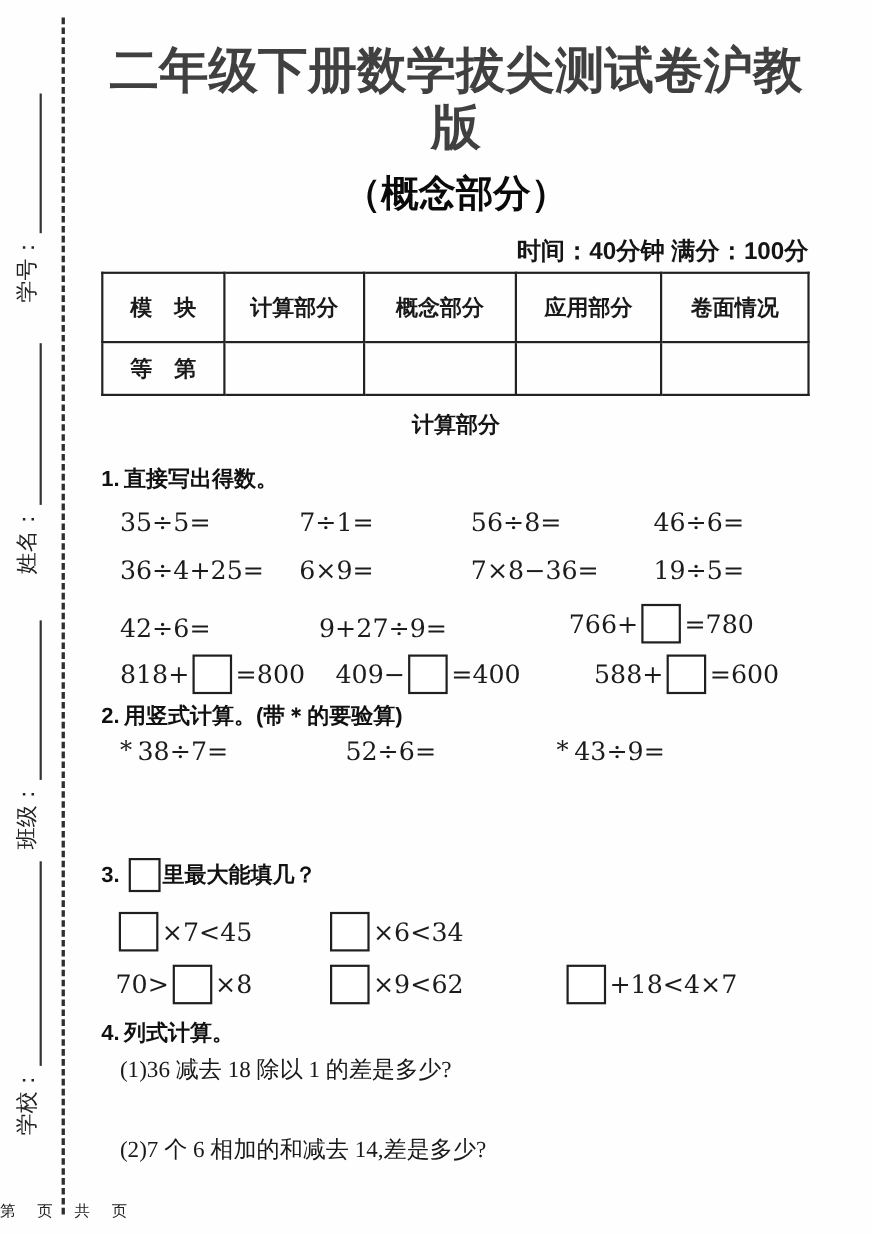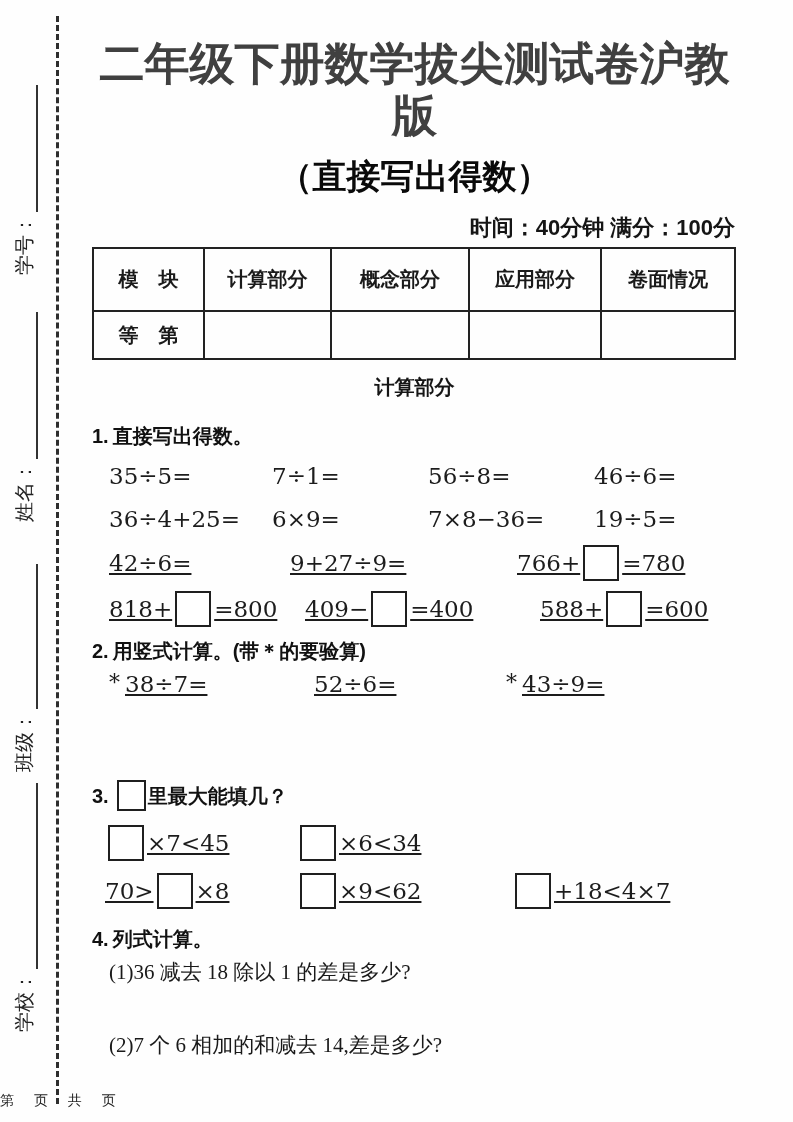--- a/index.html
+++ b/index.html
@@ -69,21 +69,21 @@
 
   .eq { font-family:"DejaVu Serif", serif; font-size:23px; color:#1c1c1c; }
 
   .eq-grid {
     display:grid; grid-template-columns:163px 156px 166px 1fr;
     padding-left:17px; line-height:28px;
   }
   .g1 { margin-top:14px; }
   .g2 { margin-top:15px; }
 
-  .eq-flex { display:flex; align-items:center; padding-left:17px;text-decoration:underline; }
+  .eq-flex { display:flex; align-items:flex-end; padding-left:17px; }
   .g3 { margin-top:8px;  height:44px; }
   .g4 { margin-top:2px;  height:44px; }
   .g3 .cell:nth-child(1){ width:181px; } .g3 .cell:nth-child(2){ width:227px; }
   .g4 .cell:nth-child(1){ width:196px; } .g4 .cell:nth-child(2){ width:235px; }
 
   .p2row { margin-top:6px; line-height:28px; }
   .p2row .cell:nth-child(1){ width:205px; } .p2row .cell:nth-child(2){ width:192px; }
   .star { display:inline-block; vertical-align:2px; margin-right:5px; font-size:22px; }
 
   .p3row { padding-left:13px; height:44px; }
@@ -131,21 +131,21 @@
   <span class="side-line" style="width:146px;"></span>
 </div>
 <div class="side-item" style="top:782px; width:250px;">
   <span>学校：</span>
   <span class="side-line" style="width:186px;"></span>
 </div>
 
 <div class="main">
 
   <div class="paper-title">二年级下册数学拔尖测试卷沪教版</div>
-  <div class="paper-subtitle">（直接写出得数）</div>
+  <div class="paper-subtitle">（概念部分）</div>
   <div class="meta-line">时间：40分钟  满分：100分</div>
 
   <table class="score">
     <tbody>
         <tr>
       <td class="c0">模　块</td>
       <td class="c1">计算部分</td>
       <td class="c2">概念部分</td>
       <td class="c3">应用部分</td>
       <td class="c4">卷面情况</td>

